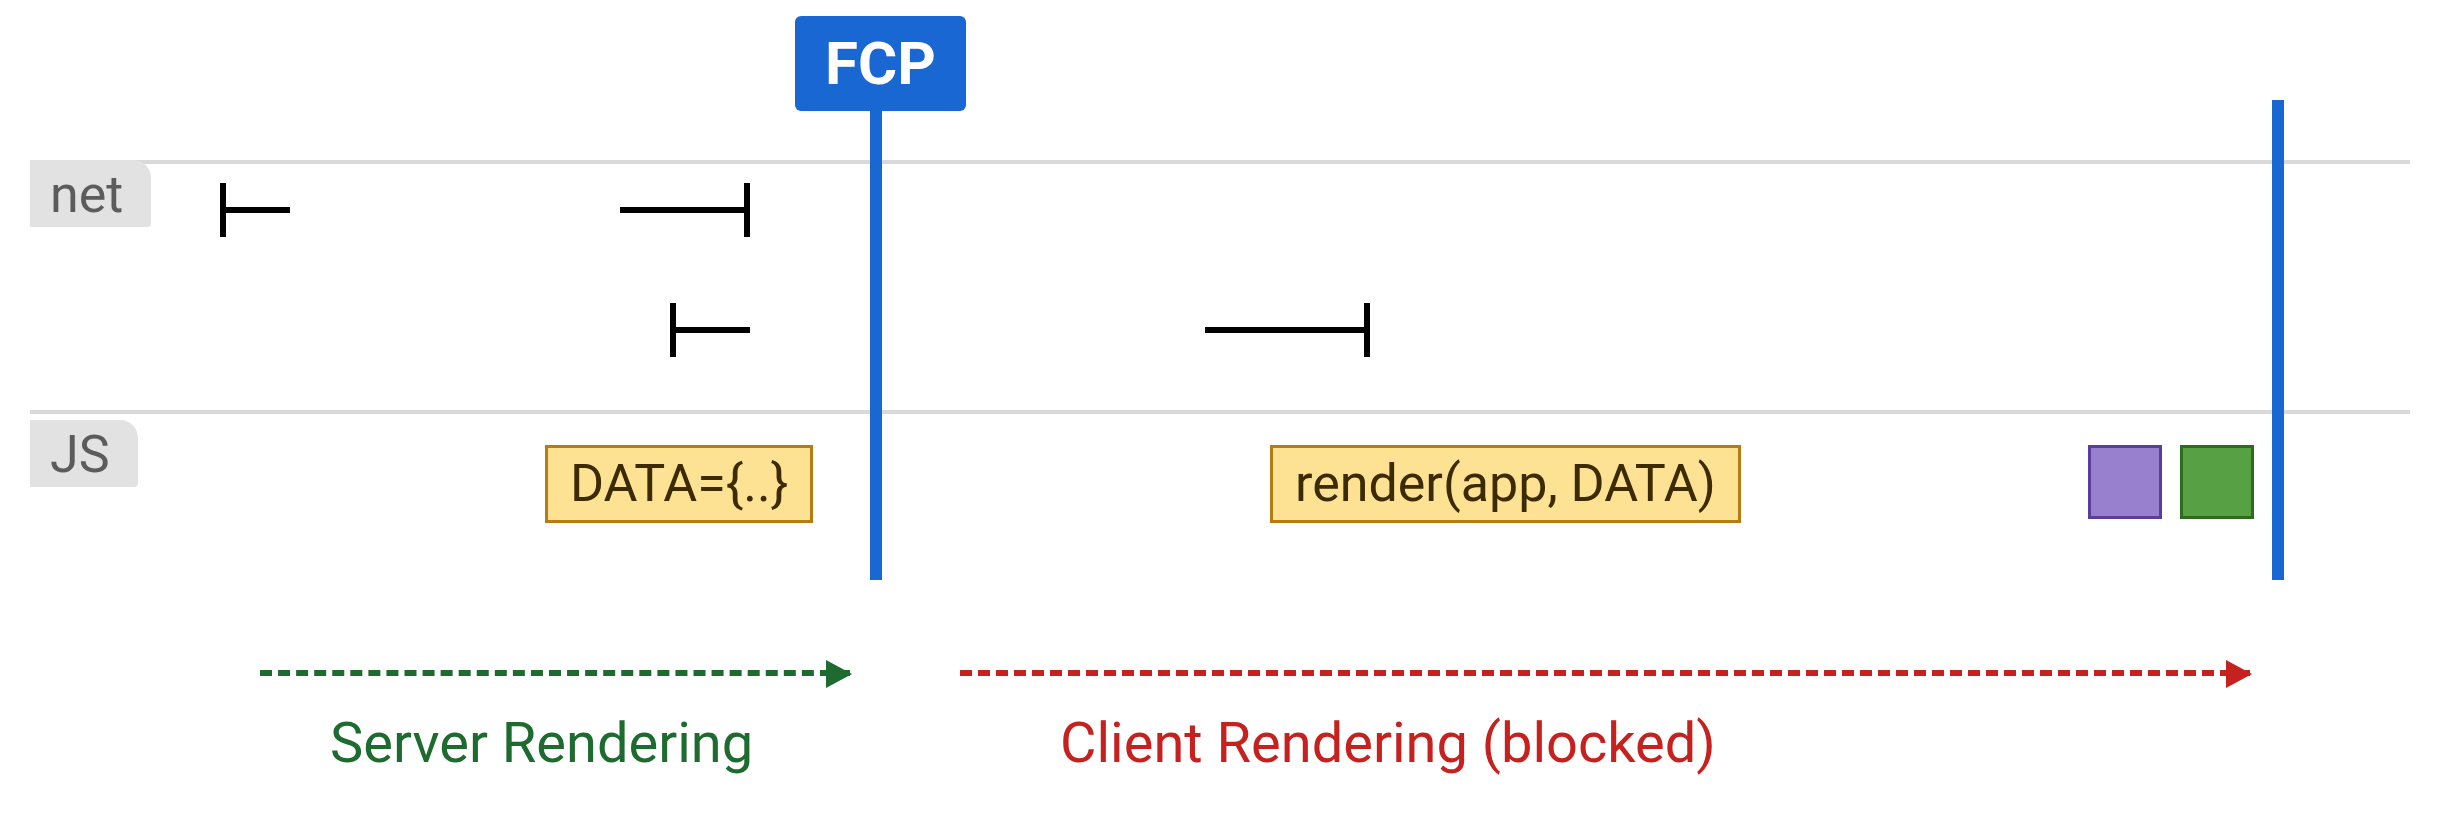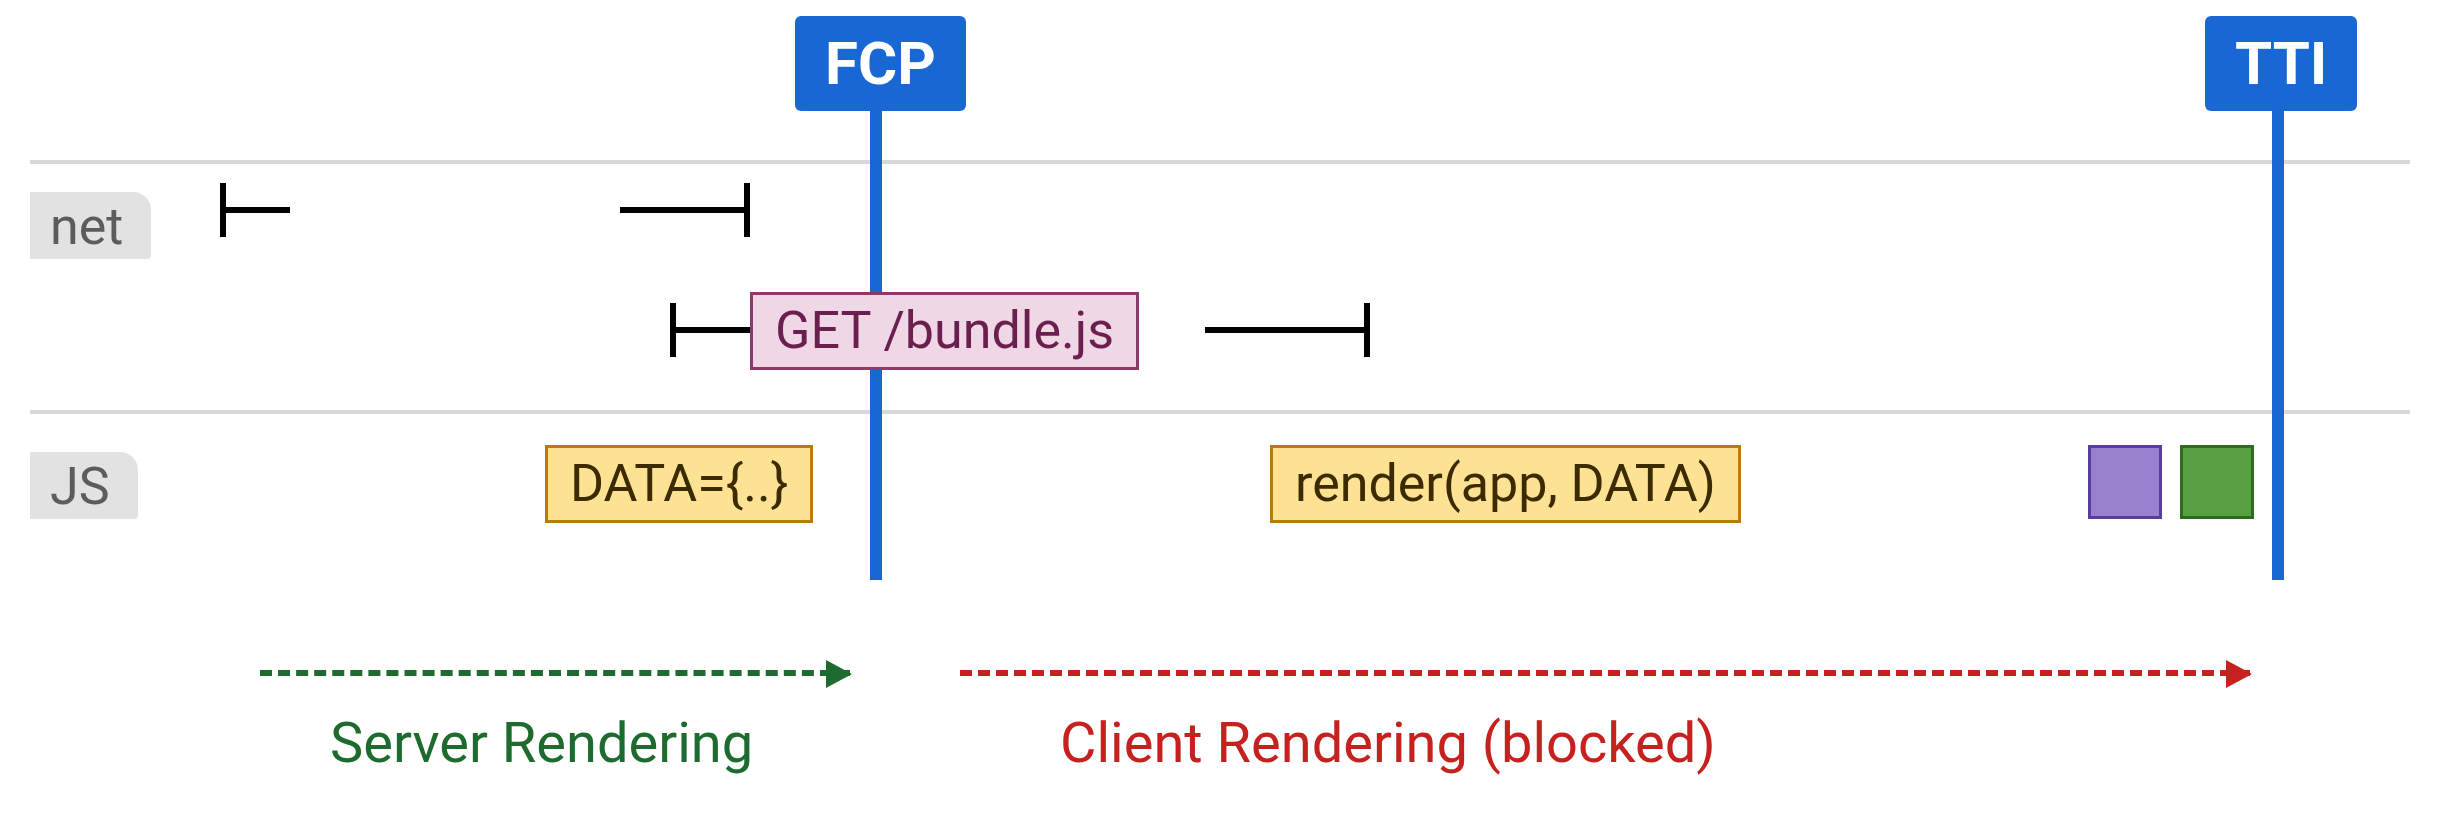--- a/index.html
+++ b/index.html
@@ -18,21 +18,20 @@
   
   .track-label {
     position: absolute;
     background: #e2e2e2;
     color: #5c5c5c;
     font-size: 52px;
     padding: 6px 28px 4px 20px;
     border-top-right-radius: 18px;
     border-bottom-right-radius: 4px;
     line-height: 1.1;
-    margin-top: 32px;
   }
 
   
   .hrule {
     position: absolute;
     left: 30px;
     width: 2380px;
     height: 4px;
     background: #d9d9d9;
   }
@@ -134,33 +133,31 @@
   <div class="hrule" style="top:160px;"></div>
   <div class="hrule" style="top:410px;"></div>
 
   <div class="track-label" style="top:160px; left:30px;">net</div>
   <div class="track-label" style="top:420px; left:30px;">JS</div>
 
   <div class="vline" style="left:870px; top:100px; height:480px;"></div>
   <div class="marker-badge" style="left:795px; top:16px;">FCP</div>
 
   <div class="vline" style="left:2272px; top:100px; height:480px;"></div>
-  <div class="marker-badge" style="left:2205px; top:16px;">TTI</div>
 
   <div class="whisker" style="left:220px; top:175px; width:530px;">
     <div class="cap" style="left:0;"></div>
     <div class="bar" style="left:0; width:70px;"></div>
     <div class="bar" style="right:0; width:130px;"></div>
     <div class="cap" style="right:0;"></div>
   </div>
 
   <div class="whisker" style="left:670px; top:295px; width:700px;">
     <div class="cap" style="left:0;"></div>
     <div class="bar" style="left:0; width:80px;"></div>
-    <div class="box pink" style="left:80px; top:-3px;">GET /bundle.js</div>
     <div class="bar" style="right:0; width:165px;"></div>
     <div class="cap" style="right:0;"></div>
   </div>
 
   <div class="box yellow" style="left:1270px; top:445px;">render(app, DATA)</div>
 
   <div class="box yellow" style="left:545px; top:445px;">DATA={..}</div>
 
   <div class="sq purple" style="left:2088px; top:445px;"></div>
   <div class="sq green" style="left:2180px; top:445px;"></div>

